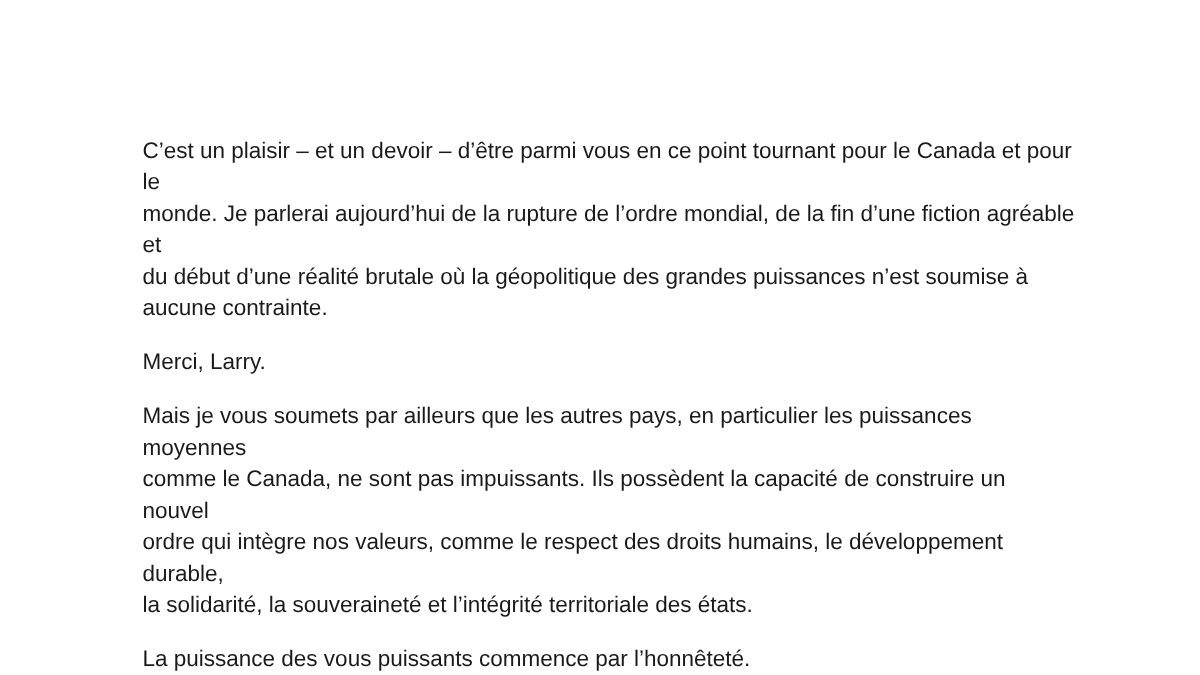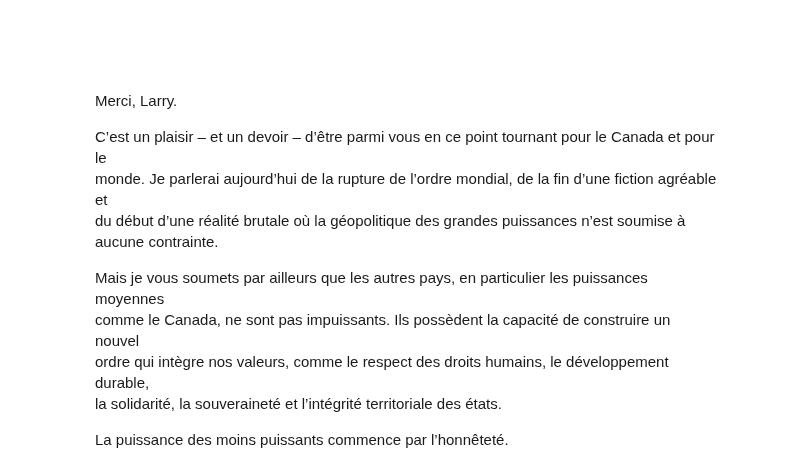--- a/index.html
+++ b/index.html
@@ -33,24 +33,24 @@
     margin: 0 0 15px 0;
     white-space: pre-line;
     cursor: text;
   }
 </style>
 </head>
 <body style="background: rgb(255, 255, 255);">
 
 <div class="doc-page">
   <div class="doc-body" style="color: rgb(26, 26, 26);">
-      <p>Merci, Larry.</p>
       <p>C’est un plaisir – et un devoir – d’être parmi vous en ce point tournant pour le Canada et pour le
 monde. Je parlerai aujourd’hui de la rupture de l’ordre mondial, de la fin d’une fiction agréable et
 du début d’une réalité brutale où la géopolitique des grandes puissances n’est soumise à
 aucune contrainte.</p>
+      <p>Merci, Larry.</p>
       <p>Mais je vous soumets par ailleurs que les autres pays, en particulier les puissances moyennes
 comme le Canada, ne sont pas impuissants. Ils possèdent la capacité de construire un nouvel
 ordre qui intègre nos valeurs, comme le respect des droits humains, le développement durable,
 la solidarité, la souveraineté et l’intégrité territoriale des états.</p>
-      <p>La puissance des moins puissants commence par l’honnêteté.</p>
+      <p>La puissance des vous puissants commence par l’honnêteté.</p>
     </div>
 </div>
 
 </body></html>

